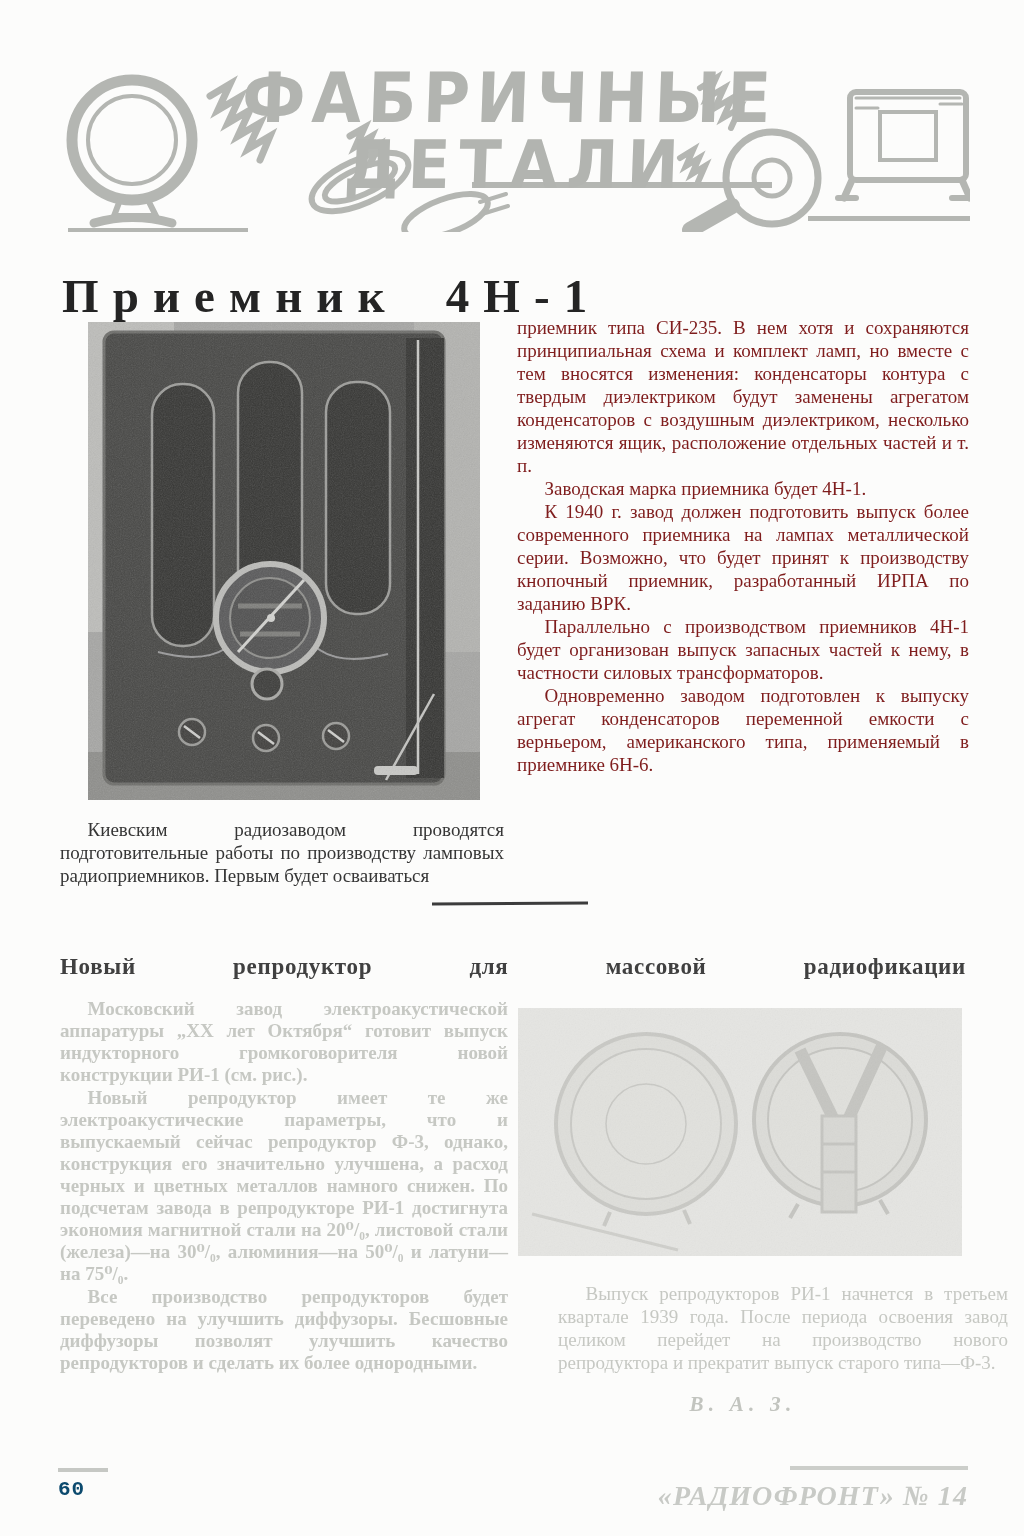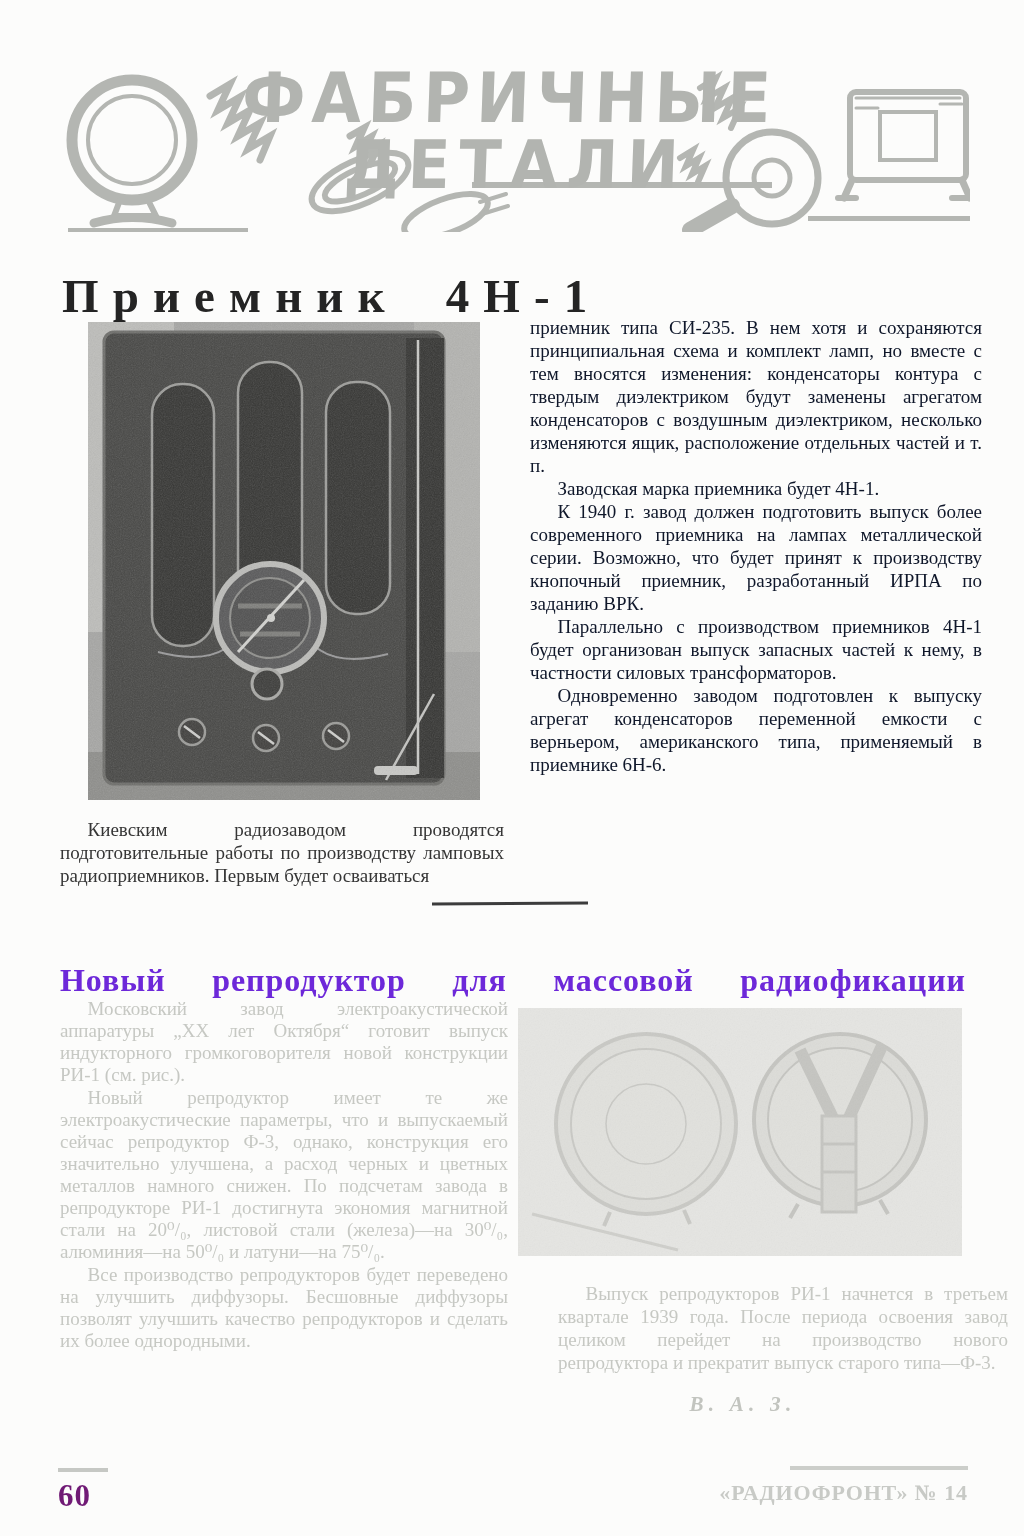--- a/index.html
+++ b/index.html
@@ -27,61 +27,61 @@
     font-size:47px;font-weight:bold;color:#242424;
     letter-spacing:0.30em;word-spacing:0.45em;white-space:nowrap;line-height:1.1;
   }
   .photo1{position:absolute;left:88px;top:322px;width:392px;height:478px;}
   .a1-caption{
     position:absolute;left:60px;top:818px;width:444px;
     font-size:19px;line-height:23px;text-align:justify;color:#363636;
   }
   .a1-col2{
     position:absolute;left:517px;top:316px;width:452px;
-    font-size:19px;line-height:23px;text-align:justify;color:#0f172a;margin-left:13px;
+    font-size:19px;line-height:23px;text-align:justify;color:#7f1d1d;
   }
   p{margin:0;}
   p.indent{text-indent:1.45em;}
   .divider1{
     position:absolute;left:432px;top:902px;width:156px;height:3px;
     background:#3c3c3c;transform:rotate(-0.4deg);
   }
   
   .a2-title{
     position:absolute;left:60px;top:934px;width:906px;
-    font-size:32px;font-weight:bold;color:#6d28d9;
+    font-size:23px;font-weight:bold;color:#404040;
     letter-spacing:0.03em;text-align:justify;text-align-last:justify;
     line-height:1.2;
   }
   .a2-col1{
     position:absolute;left:60px;top:998px;width:448px;
     font-size:19px;line-height:22px;text-align:justify;color:#c6c8c3;
   }
-  .a2-col1 p{margin-bottom:1px;}
+  .a2-col1 p{margin-bottom:1px;font-weight:bold;}
   .photo2{position:absolute;left:518px;top:1008px;width:444px;height:248px;}
   .a2-col2{
     position:absolute;left:518px;top:1282px;width:450px;
     font-size:19px;line-height:23px;text-align:justify;color:#c6c8c3;margin-left:40px;
   }
   .a2-sign{
     position:absolute;left:518px;top:1392px;width:450px;
     font-size:21px;font-weight:bold;font-style:italic;color:#c2c4bf;
     text-align:center;letter-spacing:0.25em;
   }
   
   .footer-left-rule{position:absolute;left:58px;top:1468px;width:50px;height:4px;background:#c6c8c4;}
   .footer-page{
     position:absolute;left:58px;top:1478px;
-    font-family:Liberation Serif, serif;
-    font-size:31px;font-weight:bold;color:#701a75;letter-spacing:1px;
+    font-family:Liberation Mono, monospace;
+    font-size:21px;font-weight:bold;color:#0c4a6e;letter-spacing:1px;
   }
   .footer-right-rule{position:absolute;left:790px;top:1466px;width:178px;height:4px;background:#ccceca;}
   .footer-journal{
     position:absolute;left:618px;top:1480px;width:350px;text-align:right;
-    font-size:22px;font-weight:bold;color:#c8cac6;letter-spacing:0.04em;
+    font-size:28px;font-style:italic;font-weight:bold;color:#c8cac6;letter-spacing:0.04em;
   }
 </style>
 </head>
 <body>
 
 <div class="page">
 
   <div class="banner">
     <svg width="910" height="192" viewBox="0 0 910 192">
       <g stroke="#b4b6b2" fill="none" stroke-linecap="round">

